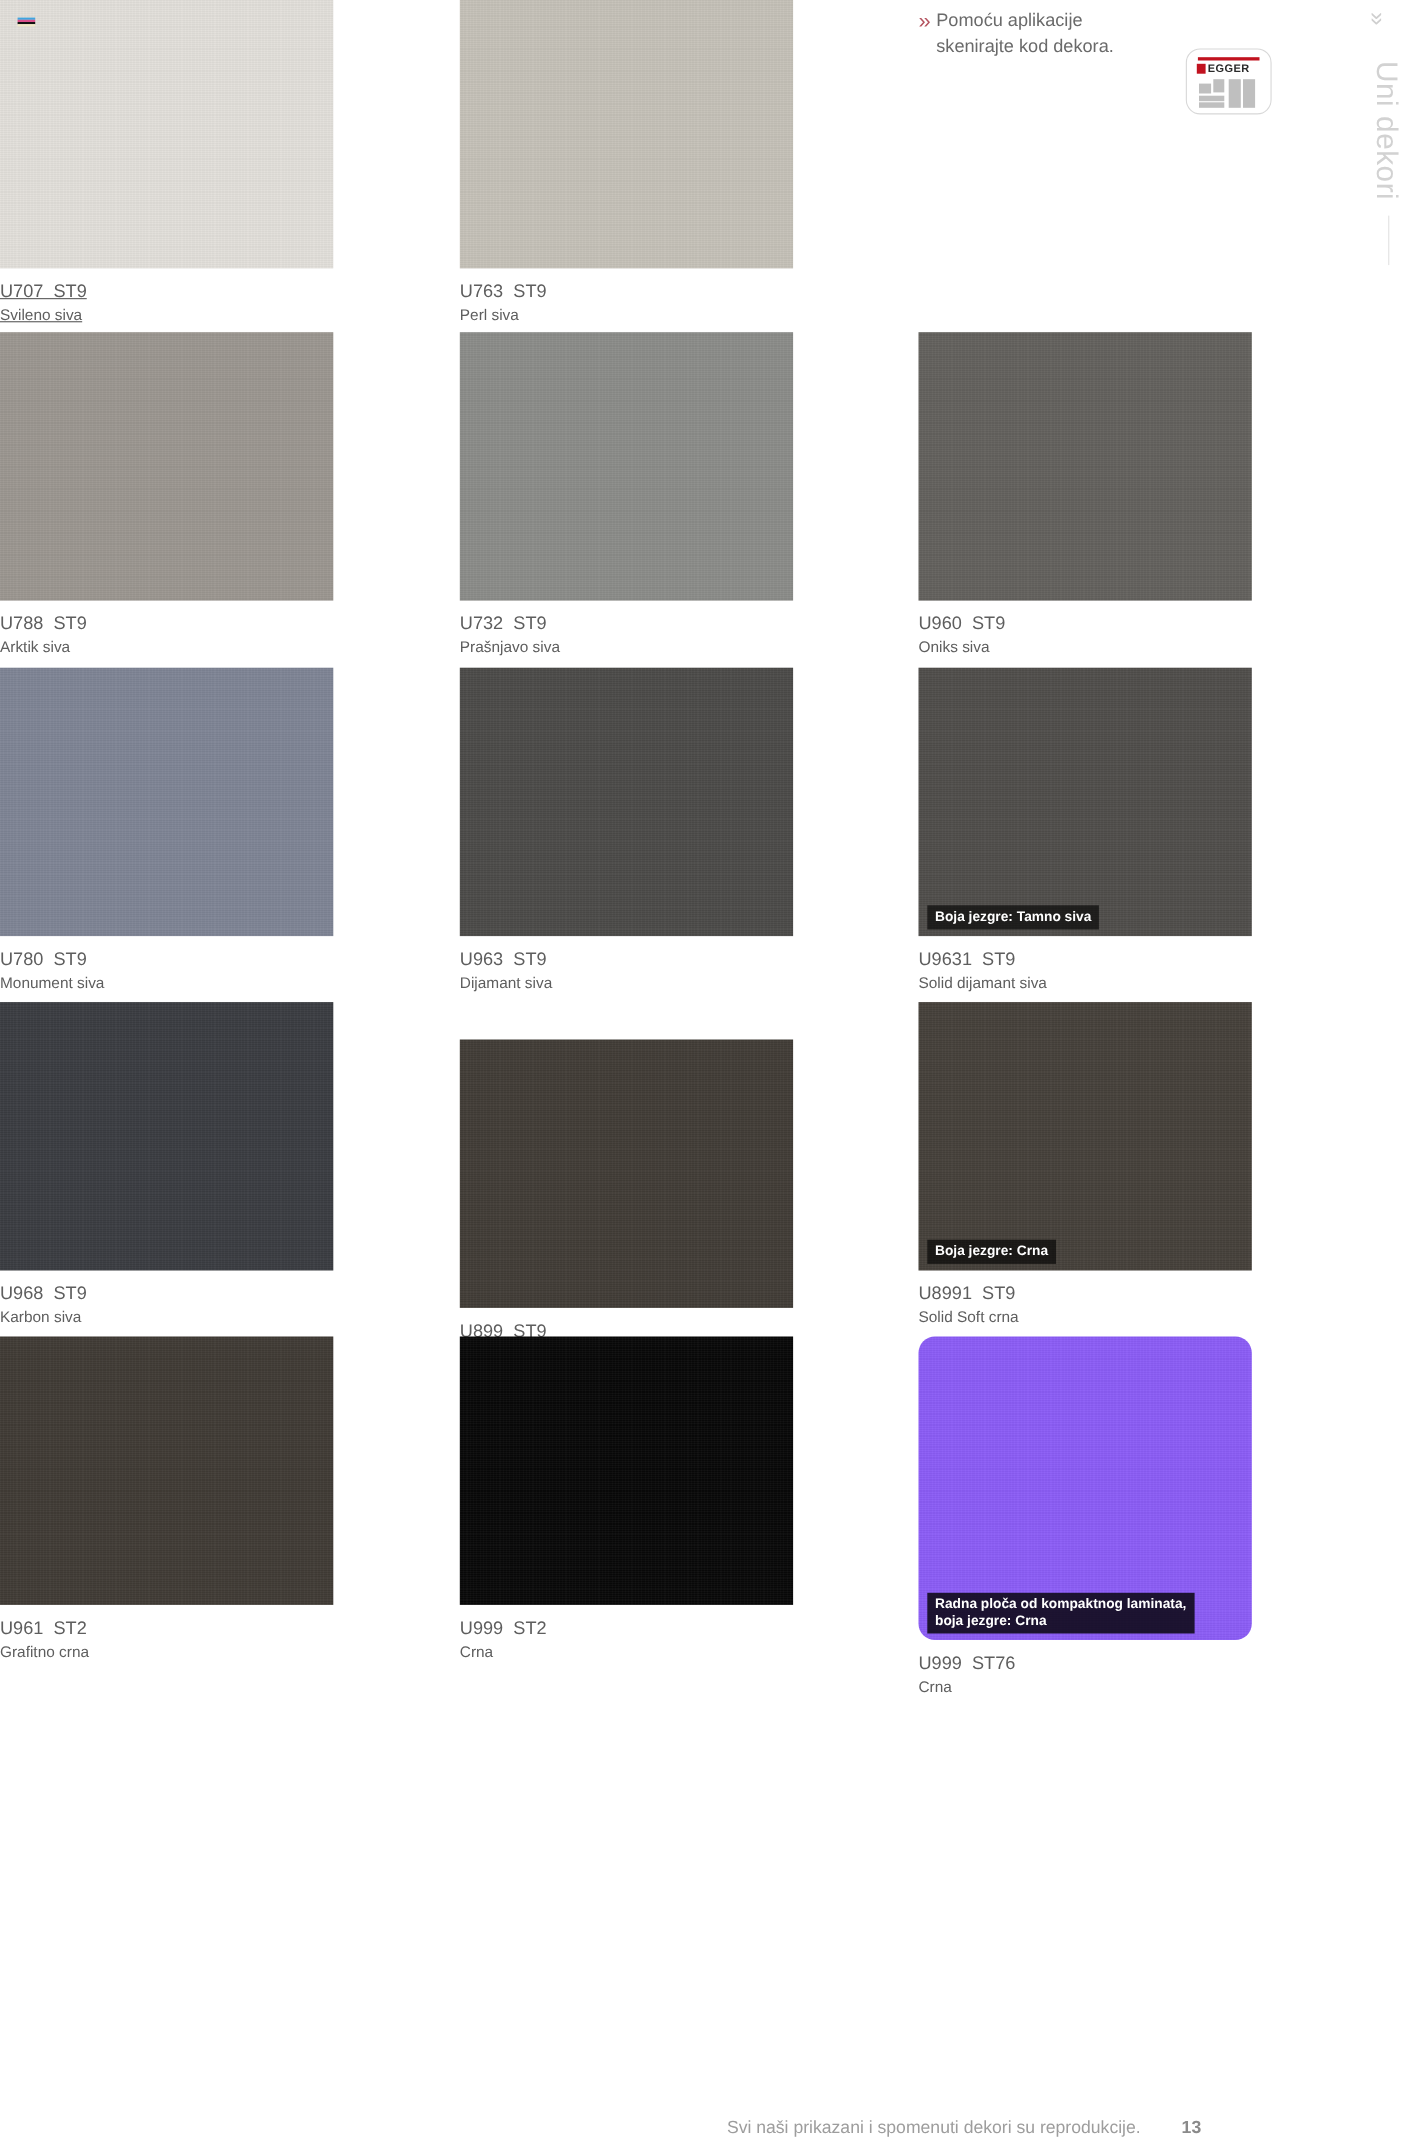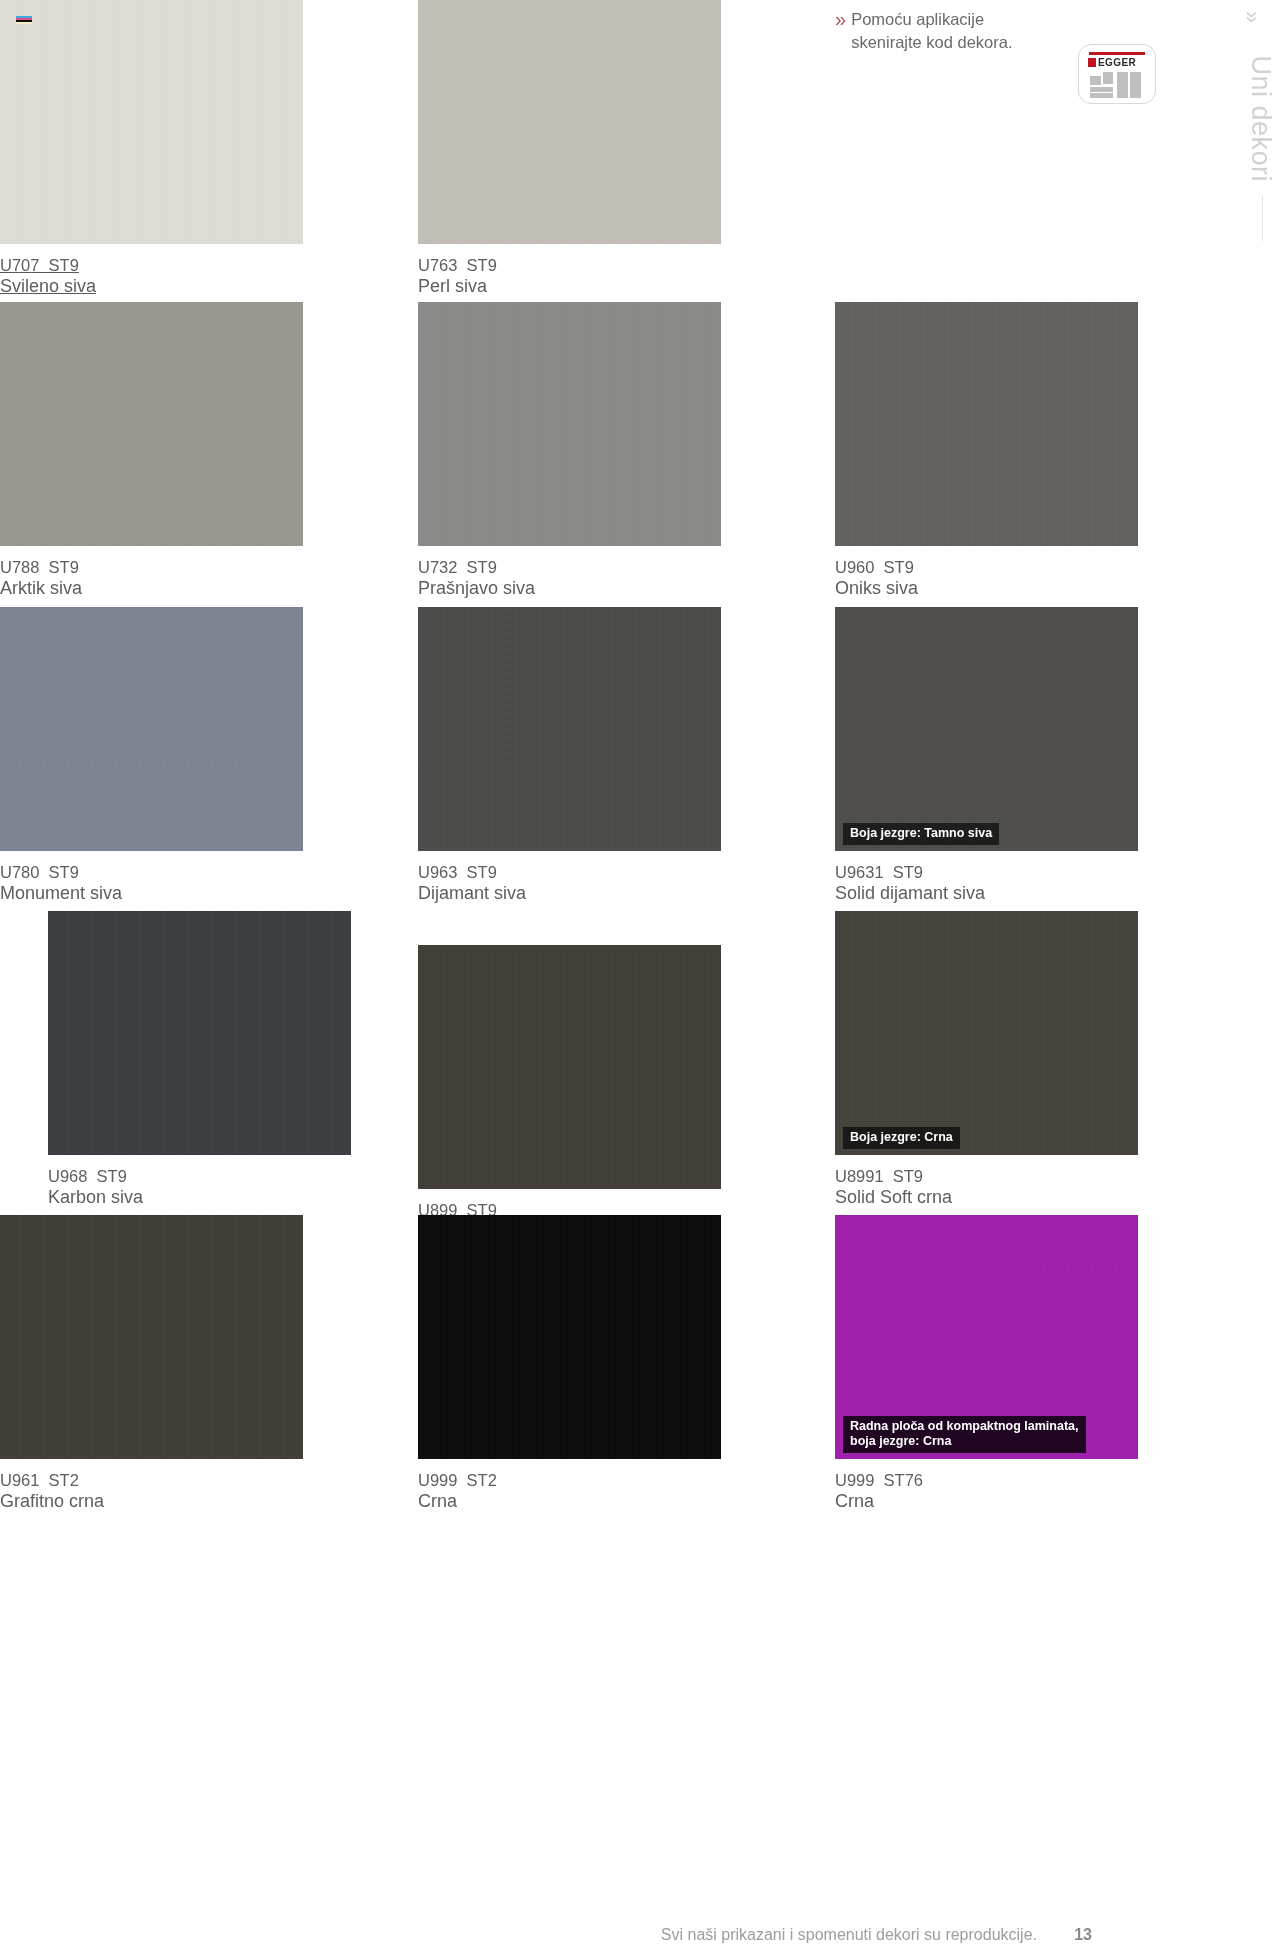--- a/index.html
+++ b/index.html
@@ -92,21 +92,21 @@
   .core-badge{
     position:absolute;left:8px;bottom:6px;
     background:rgba(0,0,0,0.62);
     color:#ffffff;font-size:12.5px;font-weight:bold;
     padding:3px 7px 4px 7px;line-height:15px;
     max-width:272px;
   }
   .core-badge.dark{background:rgba(0,0,0,0.80);}
   .caption{padding-top:11px;}
   .caption .code{font-size:16.5px;line-height:21px;color:#5e5e5e;white-space:pre;}
-  .caption .name{font-size:18px;line-height:21px;color:#5e5e5e;}
+  .caption .name{font-size:14px;line-height:21px;color:#5e5e5e;}
 
   
   #footer{
     position:absolute;left:0;bottom:0;width:1100px;height:48px;
   }
   #footer .note{
     position:absolute;right:63px;bottom:10px;
     font-size:16px;color:#9d9d9d;text-align:right;
   }
   #footer .pageno{
@@ -224,21 +224,21 @@
     <div class="cell" style="left: 835px; top: 607px;">
       <div class="swatch" style="height: 244px; background: rgb(79, 77, 74);">
         <div class="grain"></div>
         <div class="core-badge">Boja jezgre: Tamno siva</div>
       </div>
       <div class="caption">
         <div class="code">U9631  ST9</div>
         <div class="name">Solid dijamant siva</div>
       </div>
     </div>
-    <div class="cell" style="left: 0px; top: 911px; margin-left: 48px;">
+    <div class="cell" style="left: 0px; top: 911px;">
       <div class="swatch" style="height: 244px; background: rgb(58, 60, 65);">
         <div class="grain"></div>
       </div>
       <div class="caption">
         <div class="code">U968  ST9</div>
         <div class="name">Karbon siva</div>
       </div>
     </div>
     <div class="cell" style="left: 418px; top: 925px; margin-top: 20px;">
       <div class="swatch" style="height: 244px; background: rgb(65, 60, 54);">
@@ -271,21 +271,21 @@
     <div class="cell" style="left: 418px; top: 1215px;">
       <div class="swatch" style="height: 244px; background: rgb(8, 8, 8);">
         <div class="grain"></div>
       </div>
       <div class="caption">
         <div class="code">U999  ST2</div>
         <div class="name">Crna</div>
       </div>
     </div>
     <div class="cell" style="left: 835px; top: 1215px;">
-      <div class="swatch" style="height: 244px; background: #a21caf;">
+      <div class="swatch" style="height: 276px; background: #8b5cf6; border-radius: 15px;">
         <div class="grain"></div>
         <div class="core-badge dark">Radna ploča od kompaktnog laminata,<br>boja jezgre: Crna</div>
       </div>
       <div class="caption">
         <div class="code">U999  ST76</div>
         <div class="name">Crna</div>
       </div>
     </div>
   </div>
 

